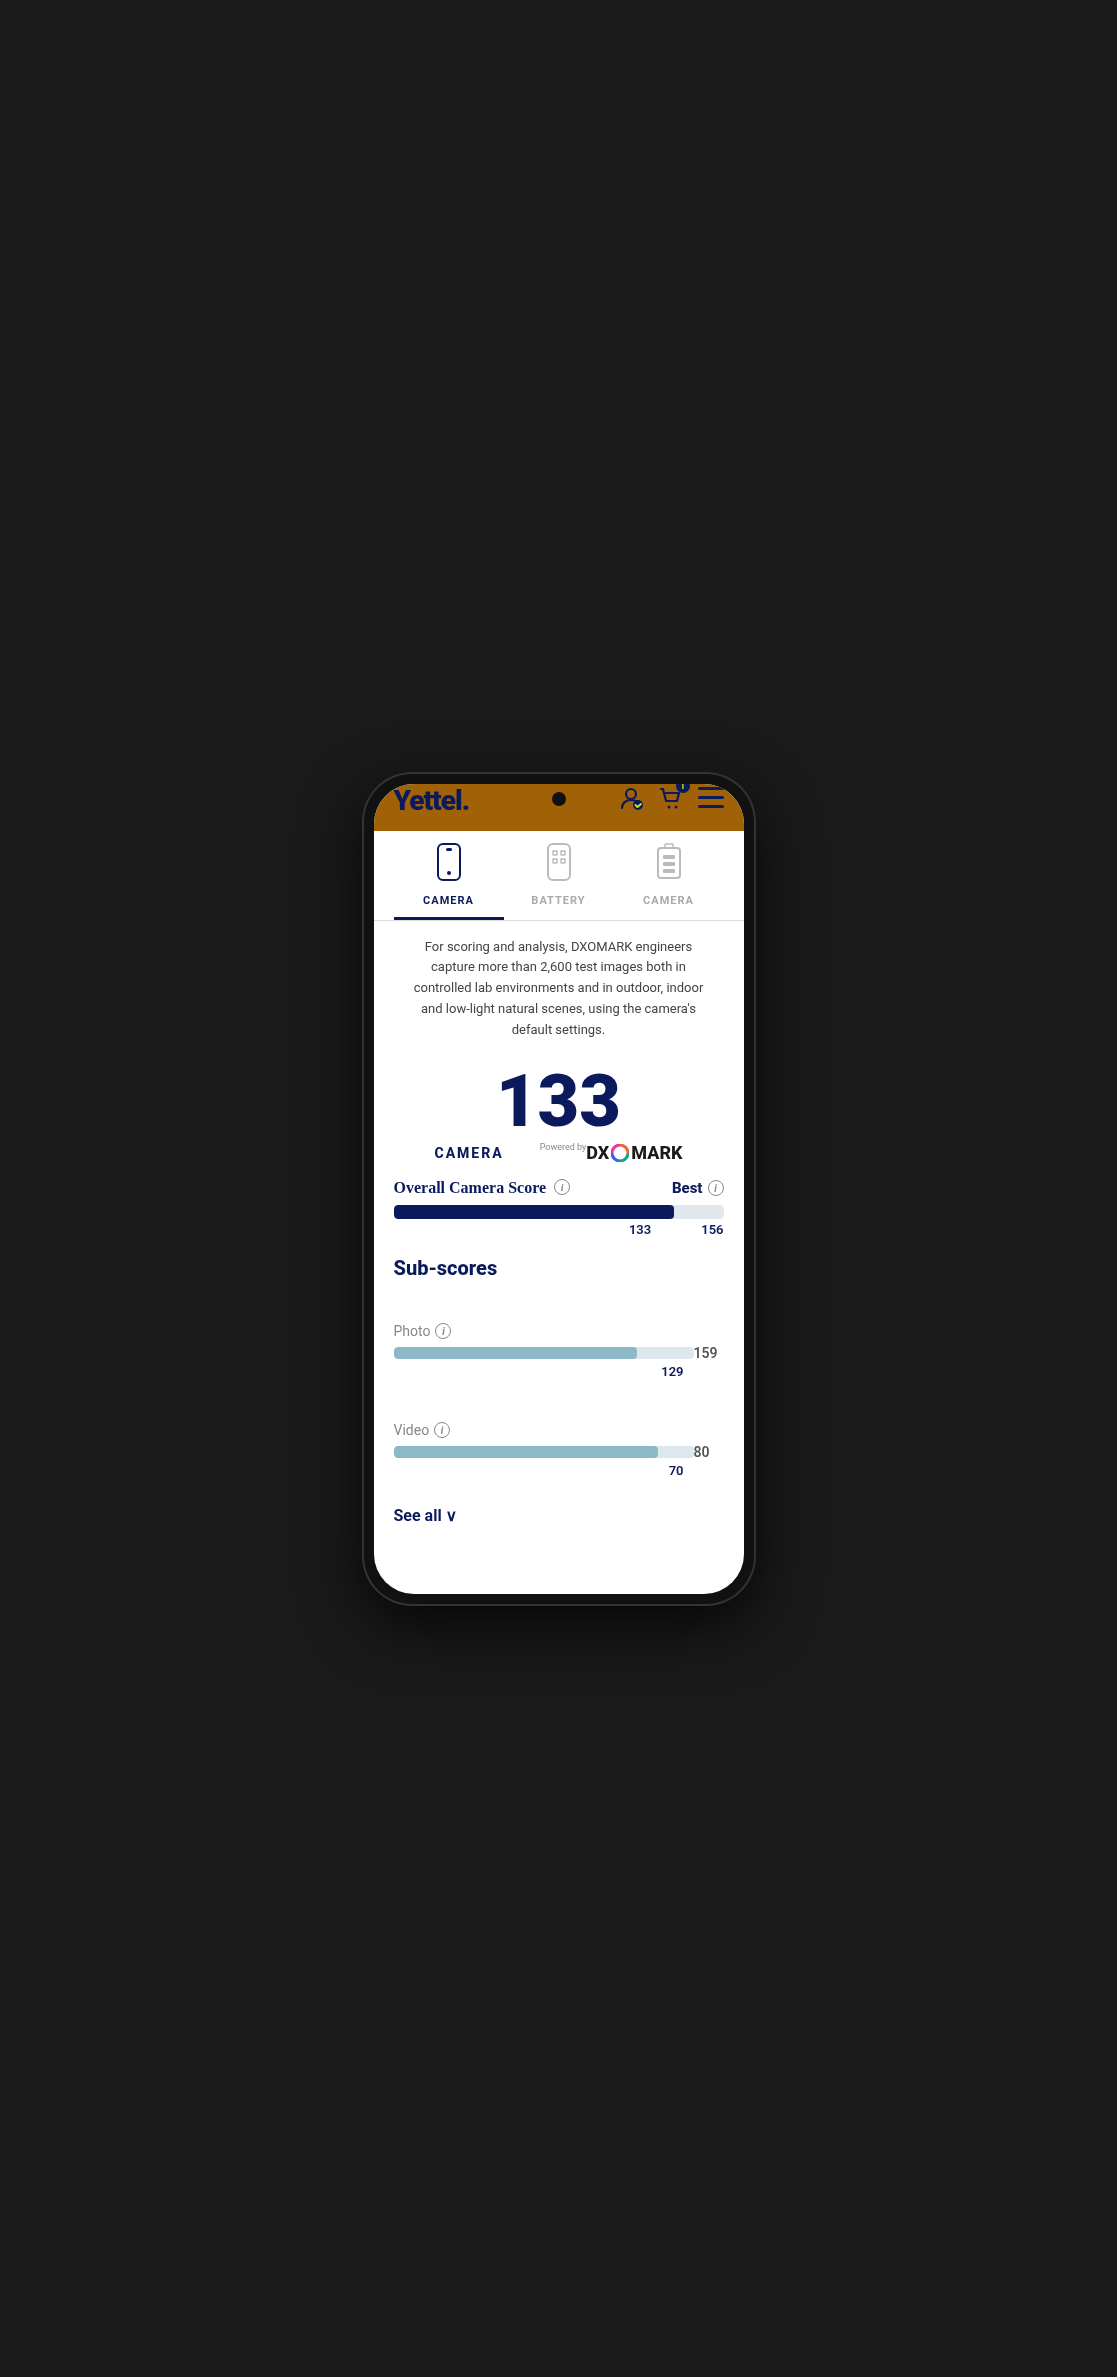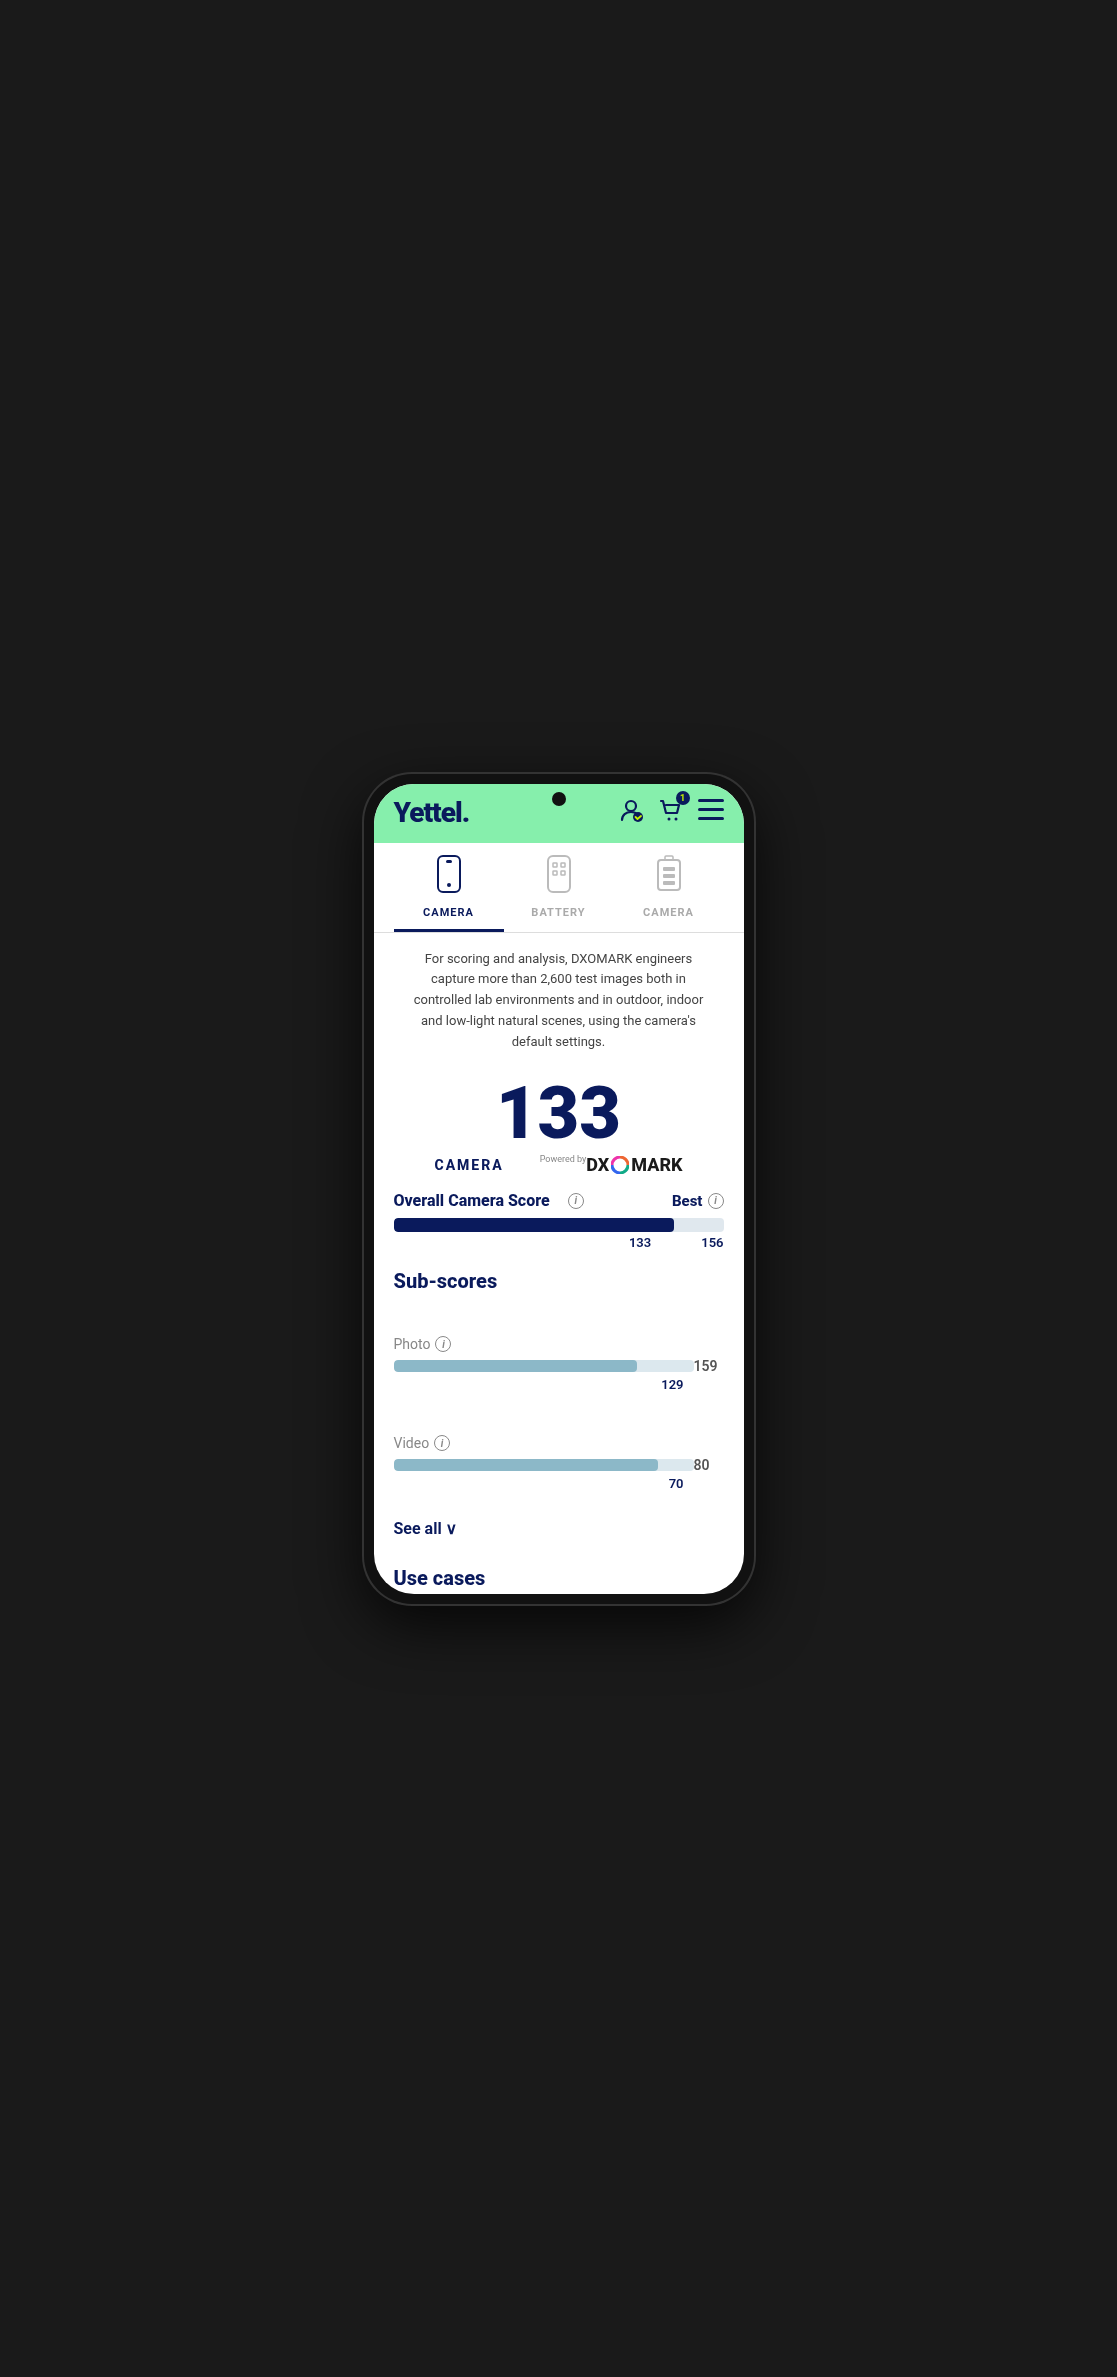--- a/index.html
+++ b/index.html
@@ -25,22 +25,22 @@
       width: 100%;
       height: 100%;
       background: #fff;
       border-radius: 40px;
       overflow: hidden;
       display: flex;
       flex-direction: column;
     }
     
     .header {
-      background: #86efac;
-      padding: 12px 20px 14px;
+      background: #a16207;
+      padding: 0 20px 14px;
       display: flex;
       align-items: center;
       justify-content: space-between;
       flex-shrink: 0;
       text-align: right;
     }
     .header-camera-cutout {
       position: absolute;
       top: 18px;
       left: 50%;
@@ -406,21 +406,21 @@
                 <path d="M1 9 A8 8 0 0 1 9 1" stroke="#e3a" stroke-width="3" fill="none"></path>
               </svg>
               <span>MARK</span>
             </div>
           </div>
         </div>
       </div>
 
       <div class="progress-section">
         <div class="progress-row-header">
-          <span style="display:flex;align-items:center;gap:18px;">
+          <span style="display:flex;align-items:flex-start;gap:8px;font-family:Liberation Serif, serif;">
             <span class="progress-title">Overall Camera Score</span>
             <span class="info-icon">i</span>
           </span>
           <span style="display:flex;align-items:center;gap:5px;">
             <span class="progress-best">Best</span>
             <span class="info-icon">i</span>
           </span>
         </div>
         <div class="progress-bar-container">
           <div class="progress-bar-fill" style="width: 85%"></div>
@@ -463,20 +463,16 @@
             <span class="sub-bar-best">80</span>
           </div>
           <div class="sub-score-value">70</div>
         </div>
       </div>
 
       <div class="see-all">
         <span class="see-all-btn">See all ∨</span>
       </div>
 
-      <div class="use-cases">
-        <div class="use-cases-title">Use cases</div>
-
-      </div>
 
     </div>
   </div>
 </div>
 
 </body></html>

